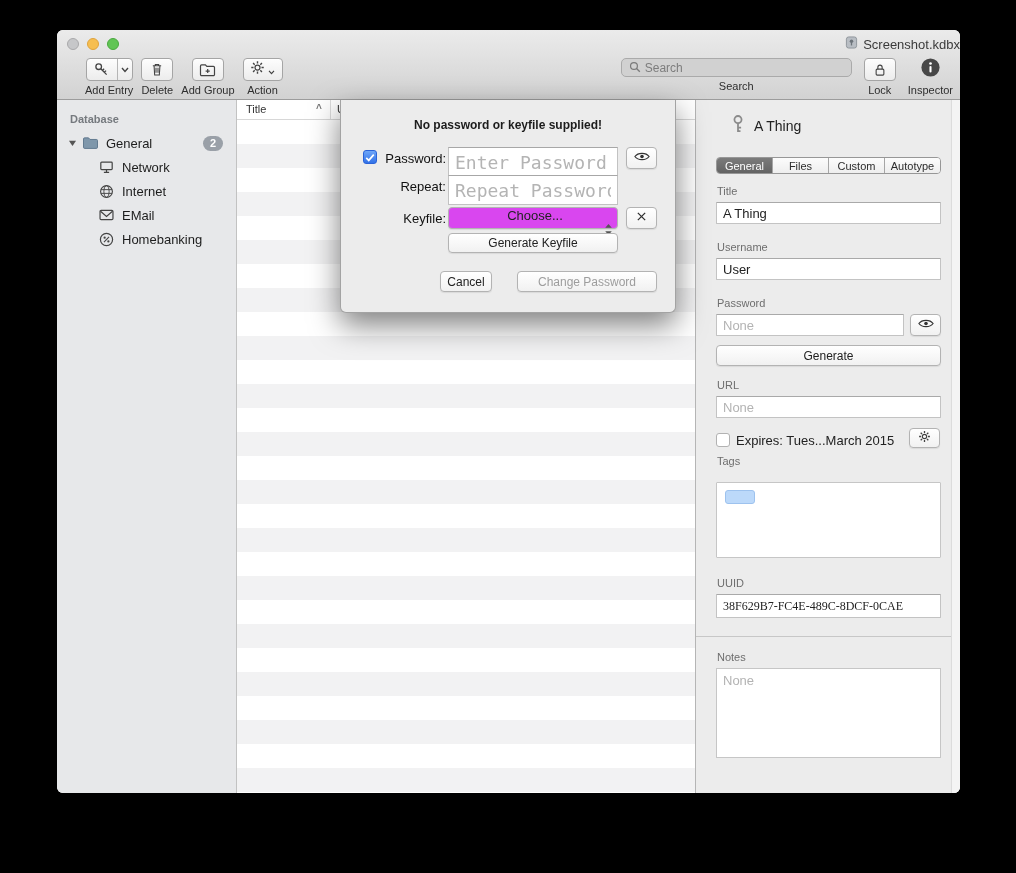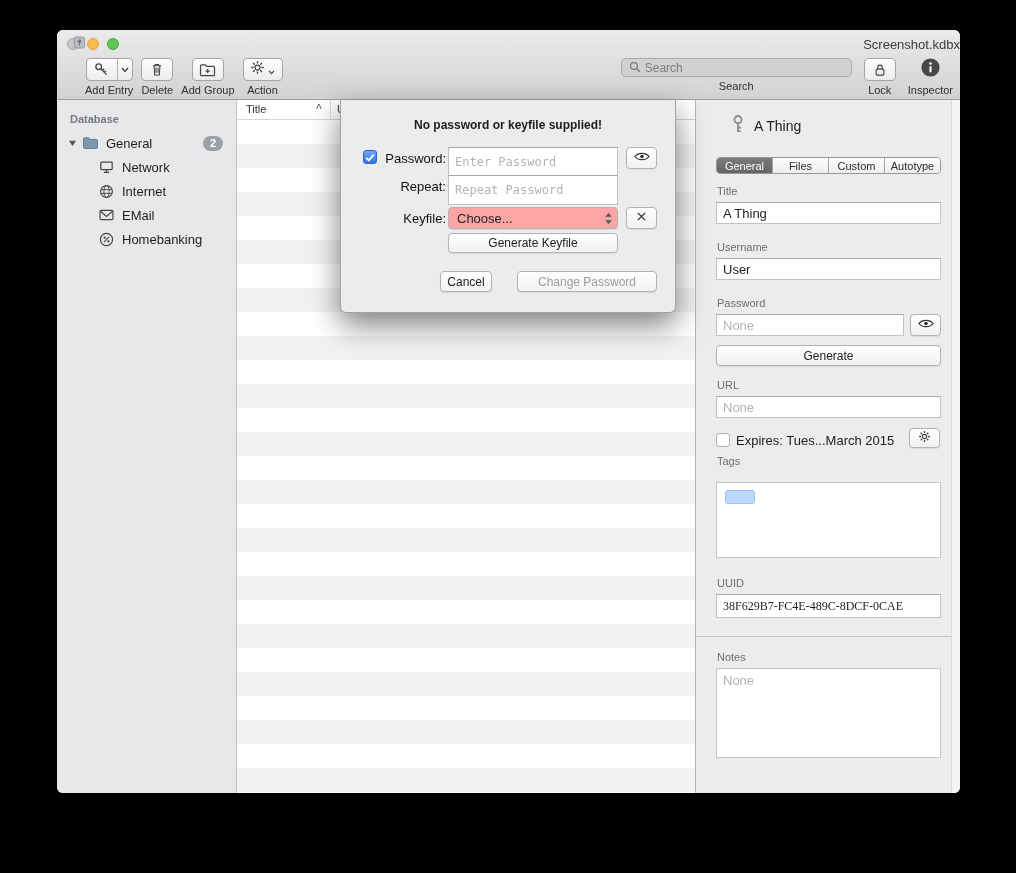--- a/index.html
+++ b/index.html
@@ -13,21 +13,21 @@
 
   
   .chrome { position:absolute; left:0; top:0; right:0; height:70px;
             background:linear-gradient(#ebebeb,#d2d2d2); border-bottom:1px solid #9c9c9c; }
   .traffic { position:absolute; left:10px; top:8px; display:flex; gap:8px; }
   .tl { width:12px; height:12px; border-radius:50%; }
   .tl.close { background:#c6c7c9; border:1px solid #a9a9ab; }
   .tl.min   { background:#f6be50; border:1px solid #dfa33d; }
   .tl.zoom  { background:#61c555; border:1px solid #4aa93f; }
   .title-wrap { position:absolute; top:6px; left:16px; right:0; height:16px;
-                display:flex; justify-content:space-between; align-items:center; gap:5px; }
+                display:flex; justify-content:flex-end; align-items:center; gap:5px; }
   .win-title { font-size:13px; color:#3b3b3b; }
 
   .toolbar { position:absolute; top:26px; left:0; right:0; height:44px;
              display:flex; align-items:flex-start; padding:2px 7px 0 6px; }
   .tb-left { display:flex; gap:8px;margin-left:22px; }
   .tb-right { margin-left:auto; display:flex; gap:12px; align-items:flex-start; }
   .tb-item { display:flex; flex-direction:column; align-items:center; }
   .tb-btn { height:23px; display:flex; align-items:center; justify-content:center;
             background:linear-gradient(#fdfdfd,#ececec); border:1px solid #a5a5a5;
             border-radius:4px; box-shadow:inset 0 1px 0 #fff; cursor:default; }
@@ -115,26 +115,26 @@
            box-shadow:0 12px 30px rgba(0,0,0,.5); }
   .sheet-msg { position:absolute; top:18px; left:0; right:0; text-align:center; font-size:12px;
                font-weight:bold; color:#1c1c1c; }
   .cb { width:14px; height:14px; border-radius:3px; display:flex; align-items:center; justify-content:center; }
   .cb.checked { background:linear-gradient(#6ea6f8,#3272e8); border:1px solid #2a63d8; }
   .cb.un { background:#fff; border:1px solid #b2b2b2; }
   .sheet-cb { position:absolute; left:22px; top:50px; }
   .sheet-label { position:absolute; left:34px; width:71px; text-align:right; font-size:13px; color:#111; }
   .sheet-field { position:absolute; left:107px; width:170px; height:30px; background:#fff;
                  border:1px solid #c2c2c2; border-top-color:#a7a7a7; padding:0 6px;
-                 font-family:"DejaVu Sans Mono",monospace; font-size:12px; color:#333; outline:none; }
+                 font-family:"DejaVu Sans Mono",monospace; font-size:18px; color:#333; outline:none; }
   .sheet-field::placeholder { color:#b4b4b4; }
   .sheet-eye { left:285px; top:47px; }
-  .popup { position:absolute; left:107px; top:107px; width:170px; height:22px; background:#fca5a5;
+  .popup { position:absolute; left:107px; top:107px; width:170px; height:22px; background:#d946ef;
            border:1px solid #b3b3b3; border-radius:4px; display:flex; align-items:center;
-           padding:0 4px 0 8px; font-size:13px; color:#222; box-shadow:0 1px 1px rgba(0,0,0,.08); }
+           padding:0 4px 0 8px; font-size:13px; color:#222; box-shadow:0 1px 1px rgba(0,0,0,.08);flex-direction:column; }
   .popup .stepper { margin-left:auto; display:flex; align-items:center; }
   .x-btn { position:absolute; left:285px; top:107px; width:31px; height:22px; }
   .genkey-btn { position:absolute; left:107px; top:133px; width:170px; height:20px; }
   .cancel-btn { position:absolute; left:99px; top:171px; width:52px; height:21px; }
   .change-btn { position:absolute; left:176px; top:171px; width:140px; height:21px; color:#9d9d9d; }
 </style>
 </head>
 <body>
 
 <div class="stage">

